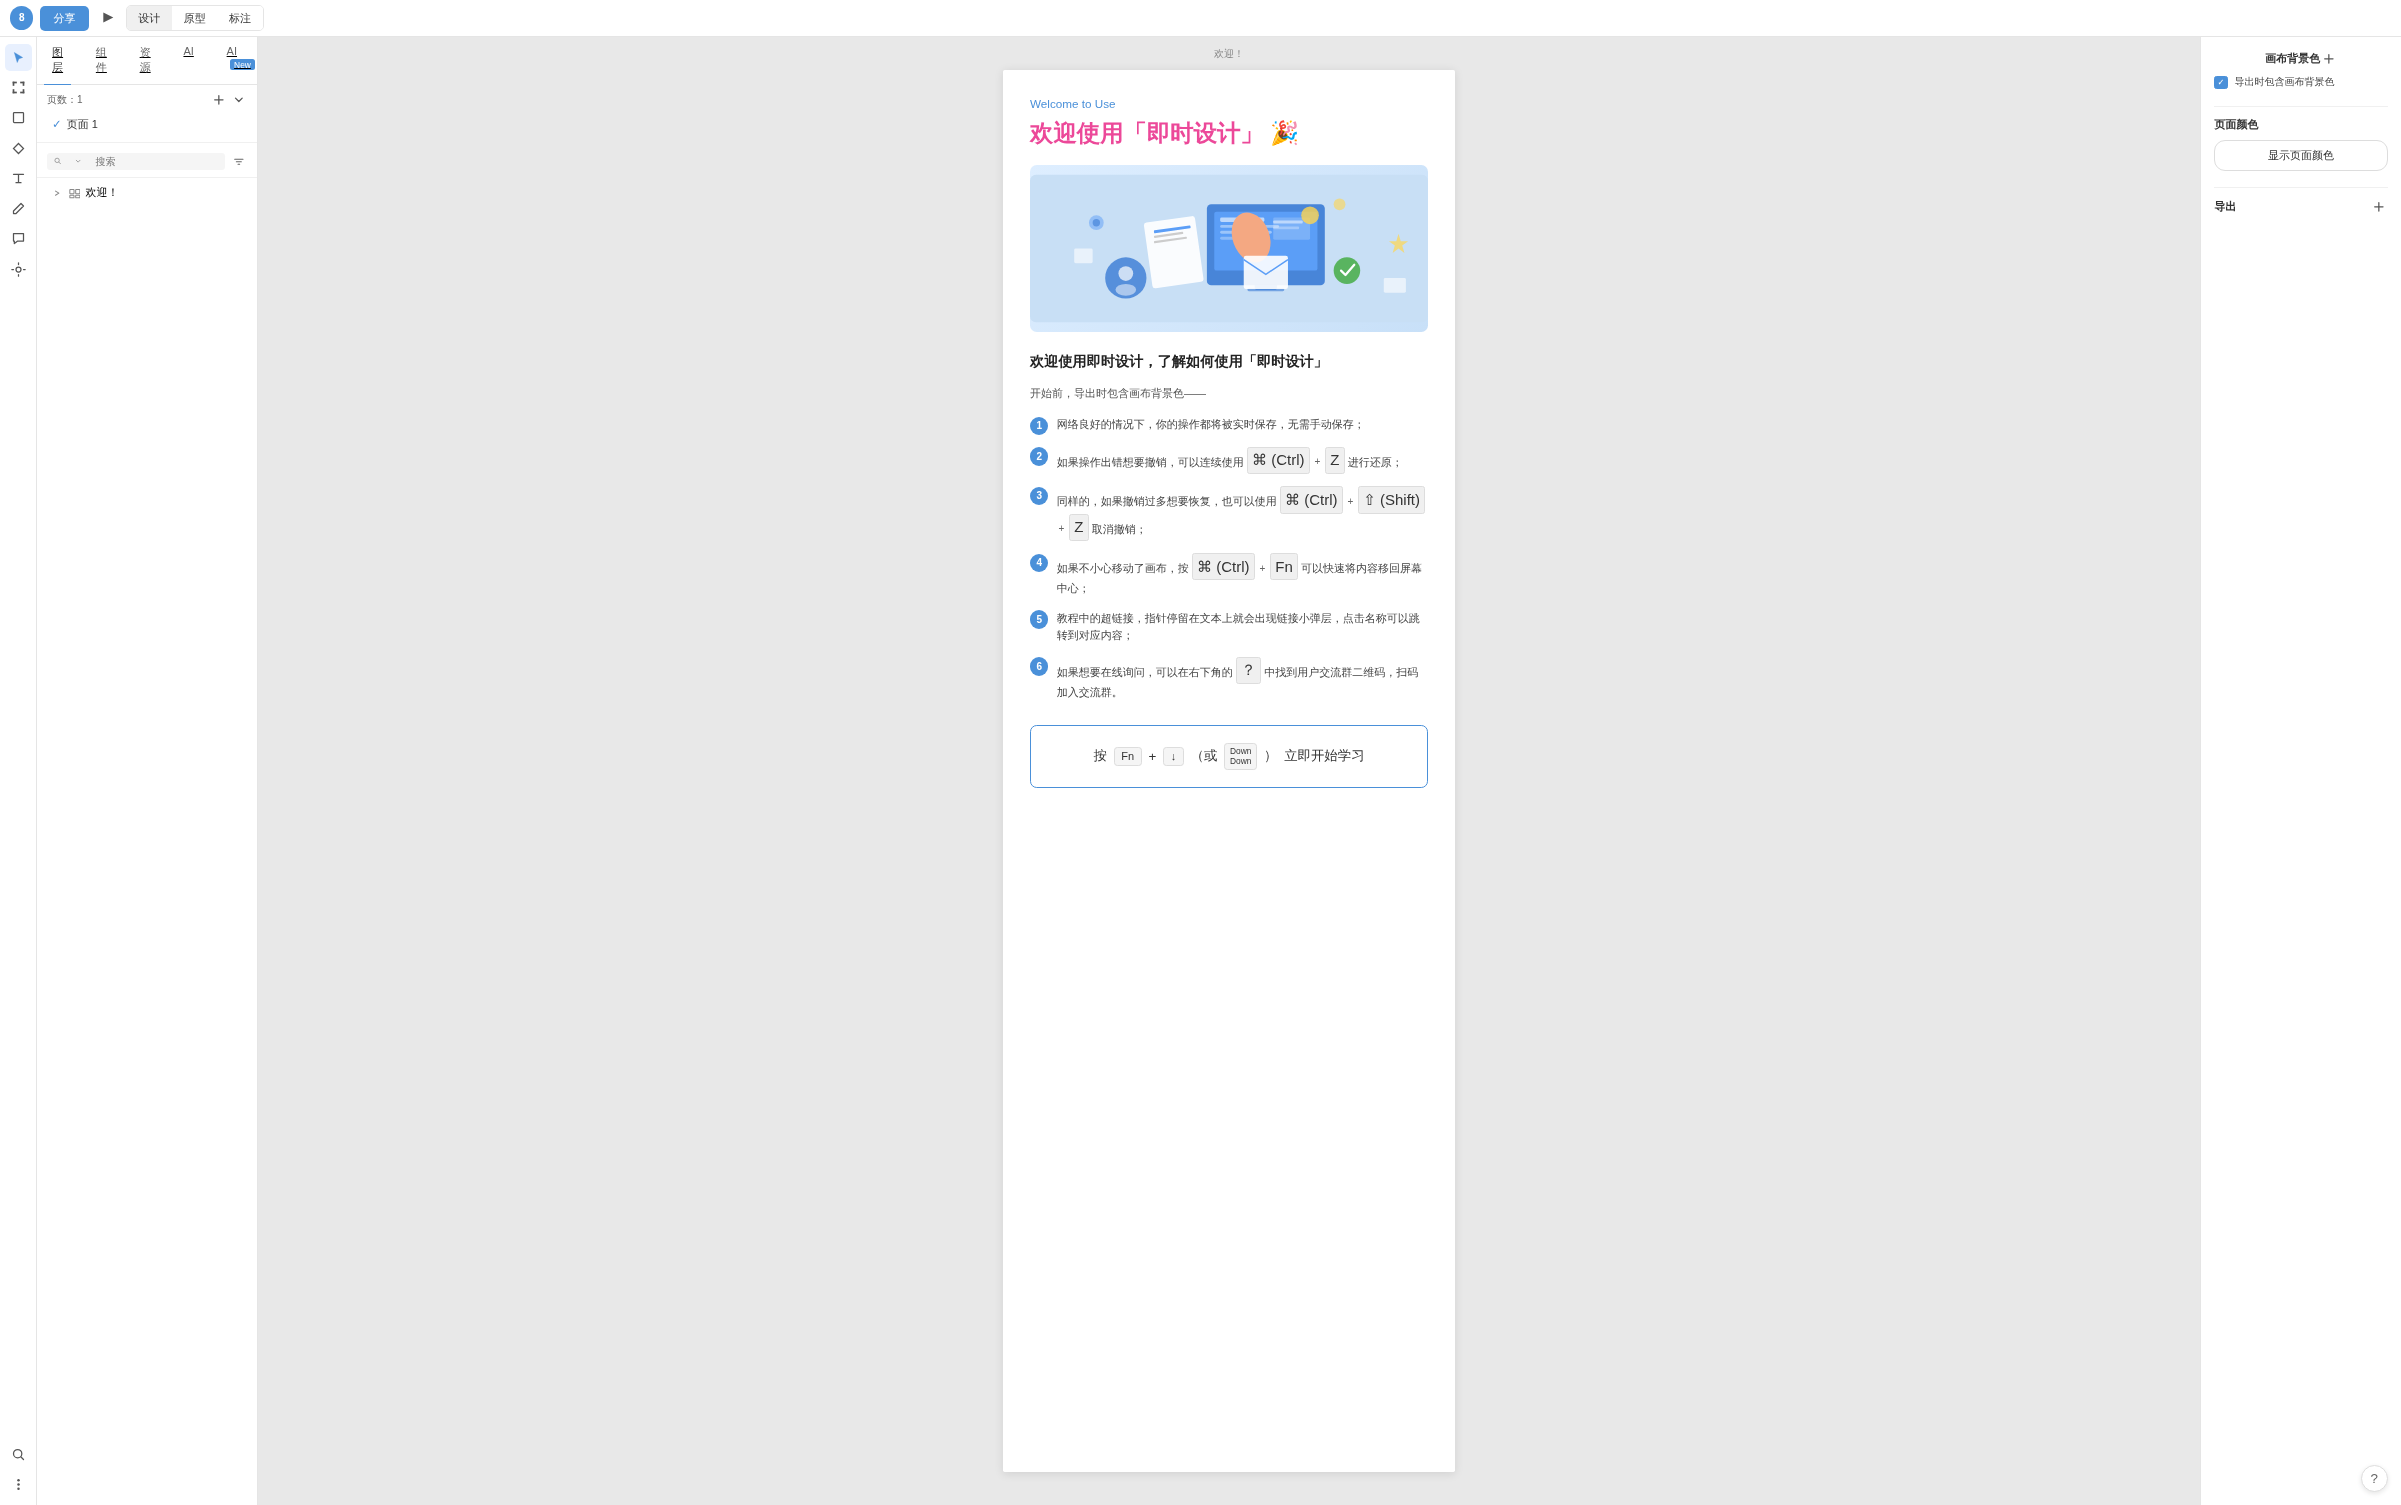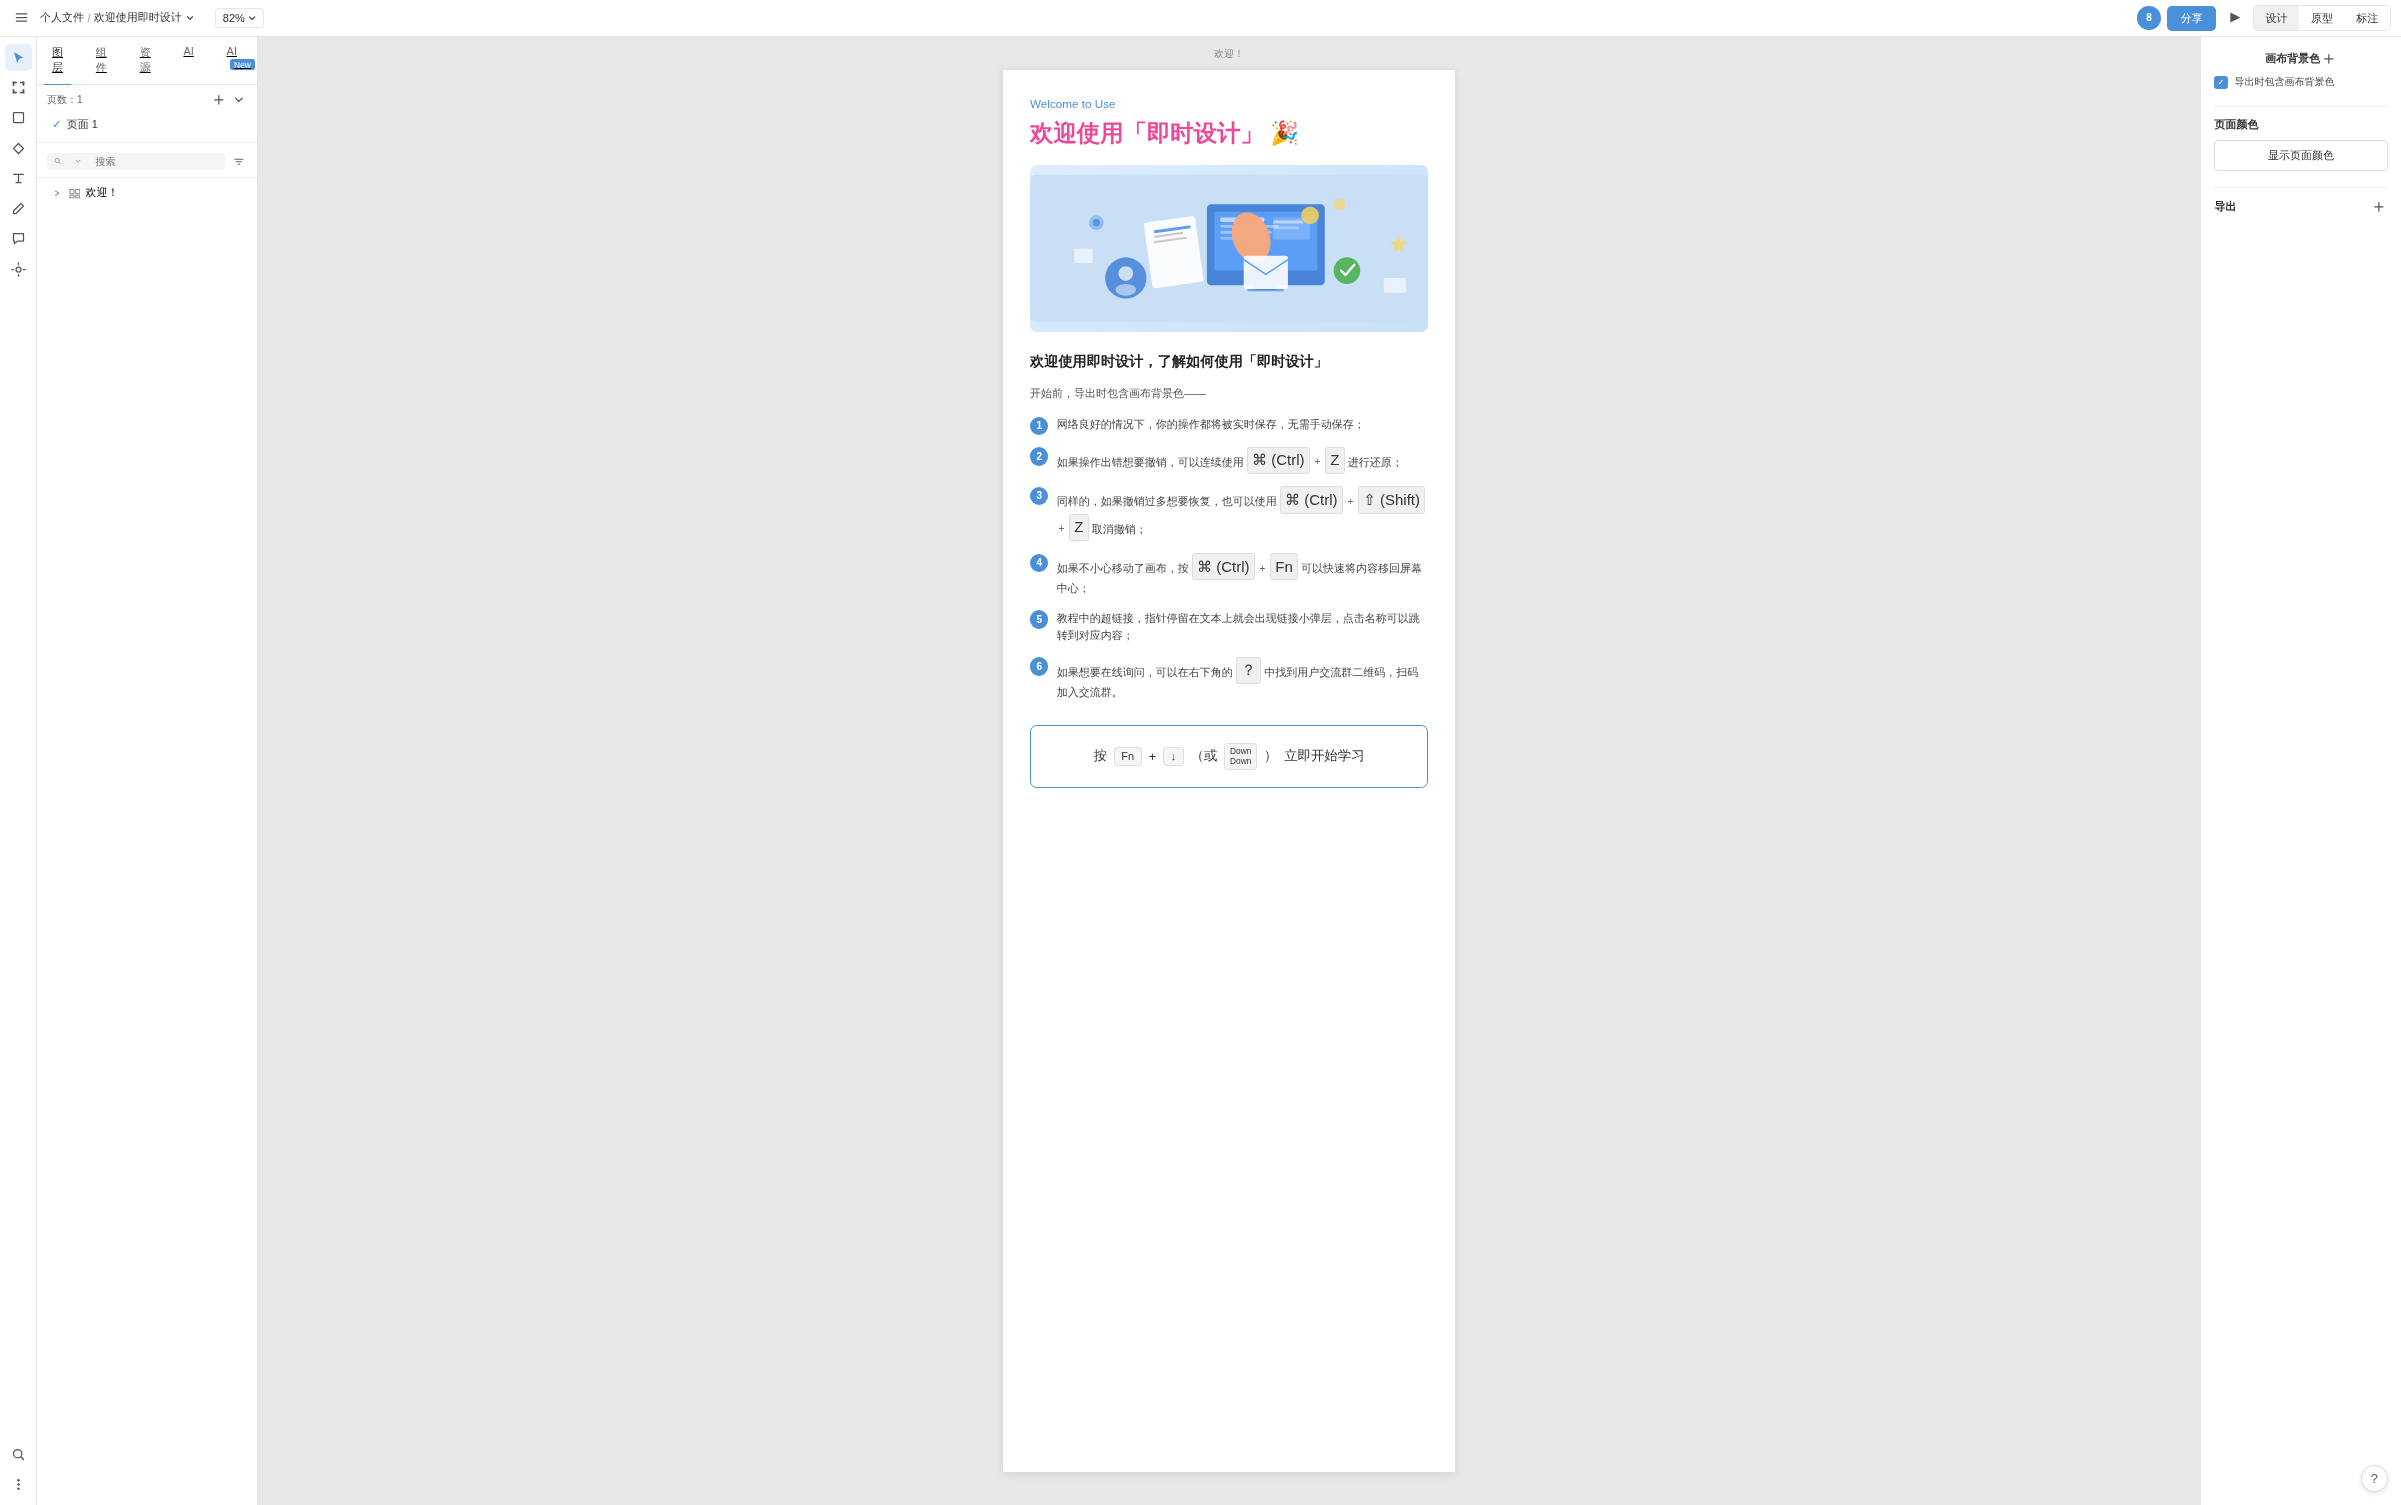--- a/index.html
+++ b/index.html
@@ -91,57 +91,32 @@
     .rp-header { display: flex; align-items: center; justify-content: center; margin-bottom: 8.4px; }
     .rp-title { font-size: 11px; font-weight: 600; color: #333; }
     .rp-add { width: 16.7px; height: 16.7px; display: flex; align-items: center; justify-content: center; cursor: pointer; color: #666; border-radius: 2.5px; }
     .rp-checkbox-row { display: flex; align-items: center; gap: 6.7px; }
     .rp-checkbox { width: 13.4px; height: 13.4px; border: 1.7px solid #4a90d9; border-radius: 2.5px; background: #4a90d9; display: flex; align-items: center; justify-content: center; flex-shrink: 0; }
     .rp-checkbox-check { color: #fff; font-size: 8.4px; }
     .rp-checkbox-label { font-size: 10px; color: #444; }
     .rp-divider { height: 0.8px; background: #f0f0f0; margin: 10px 0; }
     .page-color-section { }
     .page-color-header { font-size: 11px; font-weight: 600; color: #333; margin-bottom: 8.4px; }
-    .show-color-btn { width: 100%; padding: 6.7px; border: 0.8px solid #ddd; border-radius: 4px; background: #fff; font-size: 11px; color: #333; cursor: pointer; text-align: center; }
+    .show-color-btn { width: 100%; padding: 6.7px; border: 0.8px solid #ddd; border-radius: 11px; background: #fff; font-size: 11px; color: #333; cursor: pointer; text-align: center; }
     .export-section { }
     .export-header { display: flex; align-items: center; justify-content: space-between; }
     .export-title { font-size: 11px; font-weight: 600; color: #333; }
 
     
     .help-btn { position: fixed; bottom: 13.4px; right: 13.4px; width: 27px; height: 27px; border-radius: 50%; border: 0.8px solid #ddd; background: #fff; display: flex; align-items: center; justify-content: center; cursor: pointer; font-size: 13.4px; color: #666; box-shadow: 0 1.7px 5px rgba(0,0,0,0.1); }
   </style>
 </head>
 <body>
 
 <div class="topbar">
-  <div class="topbar-left">
-    <div class="menu-btn">
-      <svg width="15" height="15" viewBox="0 0 18 18" fill="none">
-        <rect x="2" y="4" width="14" height="1.5" rx="0.75" fill="#555"></rect>
-        <rect x="2" y="8.25" width="14" height="1.5" rx="0.75" fill="#555"></rect>
-        <rect x="2" y="12.5" width="14" height="1.5" rx="0.75" fill="#555"></rect>
-      </svg>
-    </div>
-    <div class="breadcrumb">
-      <span>个人文件</span>
-      <span class="breadcrumb-sep">/</span>
-      <div class="breadcrumb-current">
-        <span>欢迎使用即时设计</span>
-        <svg width="10" height="10" viewBox="0 0 12 12" fill="none">
-          <path d="M3 4.5L6 7.5L9 4.5" stroke="#555" stroke-width="1.5" stroke-linecap="round" stroke-linejoin="round"></path>
-        </svg>
-      </div>
-    </div>
-    <div class="zoom-control">
-      <span>82%</span>
-      <svg width="8.4" height="8.4" viewBox="0 0 10 10" fill="none">
-        <path d="M2 3.5L5 6.5L8 3.5" stroke="#555" stroke-width="1.5" stroke-linecap="round" stroke-linejoin="round"></path>
-      </svg>
-    </div>
-  </div>
   <div class="topbar-right">
     <div class="avatar-group">
       <div class="avatar">
         <span>8</span>
       </div>
     </div>
     <button class="share-btn">分享</button>
     <div class="play-btn">
       <svg width="15" height="15" viewBox="0 0 18 18" fill="none">
         <polygon points="4,3 16,9 4,15" fill="#555"></polygon>

